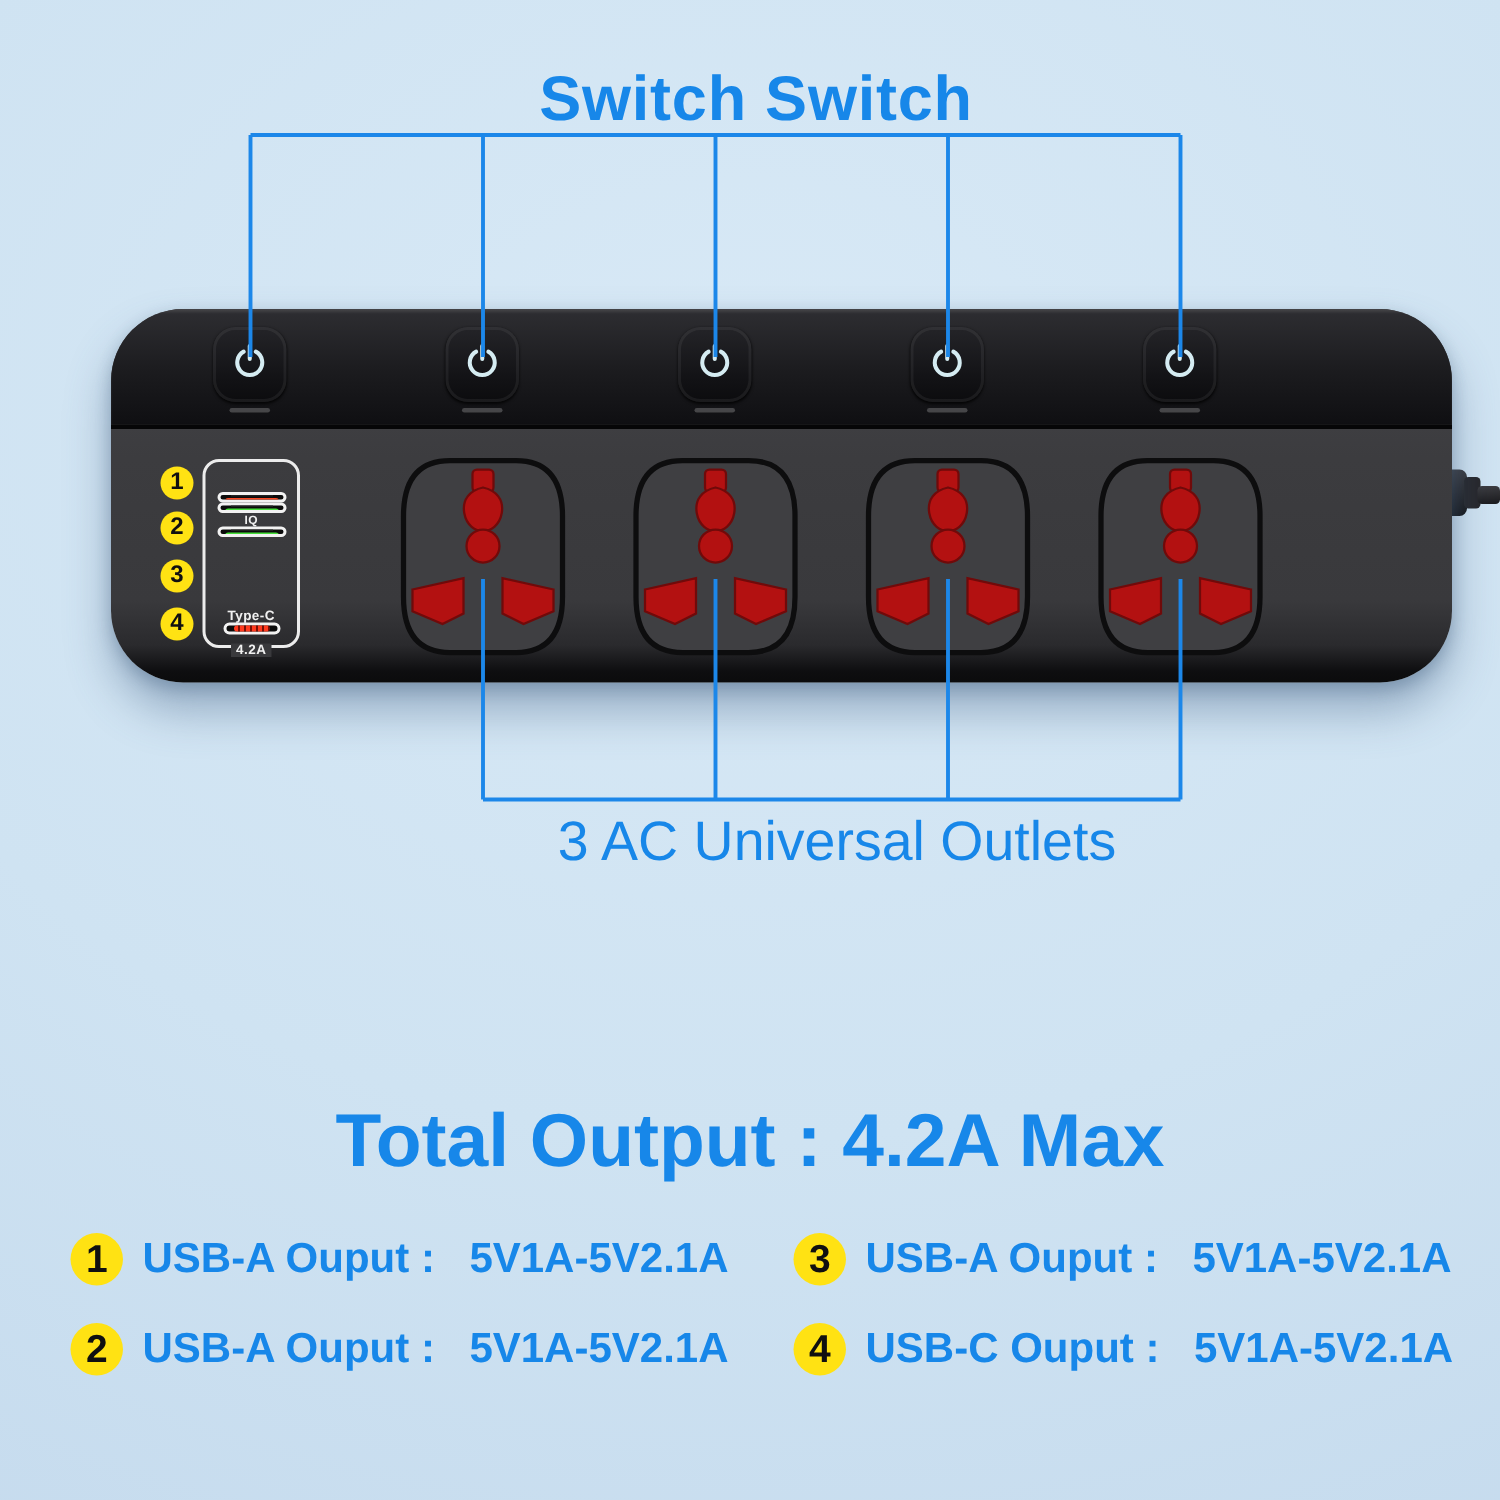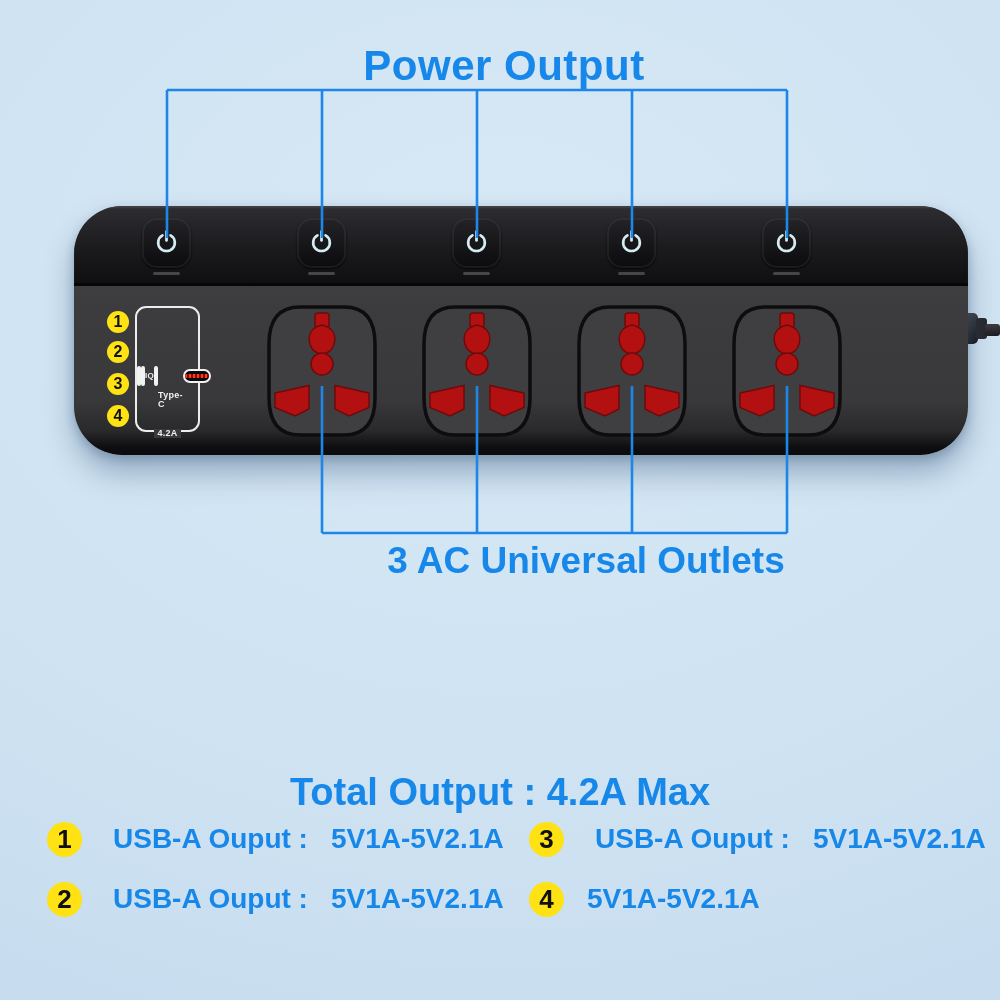--- a/index.html
+++ b/index.html
@@ -7,26 +7,26 @@
     position:relative;width:1000px;height:1000px;overflow:hidden;
     font-family:"Liberation Sans","DejaVu Sans",sans-serif;
     background:radial-gradient(130% 100% at 50% 28%, #d8e9f6 0%, #cfe3f2 48%, #c2d8ec 100%);
   }
   
   .callout-title{
     position:absolute;top:42px;left:504px;transform:translateX(-50%);
     font-size:42px;font-weight:bold;color:#1787e9;white-space:nowrap;letter-spacing:.5px;
   }
   .ac-label{
-    position:absolute;top:540px;left:586px;transform:translateX(-50%);
-    font-size:37px;font-weight:bold;color:#1787e9;white-space:nowrap;
+    position:absolute;top:540px;left:558px;transform:translateX(-50%);
+    font-size:37px;font-weight:normal;color:#1787e9;white-space:nowrap;
   }
   .total-output{
     position:absolute;top:731px;left:500px;transform:translateX(-50%);
-    font-size:38px;font-weight:bold;color:#1787e9;white-space:nowrap;margin-top:40px;
+    font-size:50px;font-weight:bold;color:#1787e9;white-space:nowrap;
   }
   
   .overlay{position:absolute;left:0;top:0;z-index:5;pointer-events:none;}
   
   .strip{
     position:absolute;left:74px;top:206px;width:894px;height:249px;
     border-radius:48px;z-index:1;
     background:linear-gradient(180deg,#454549 0%,#3c3c3f 40%,#39393c 78%,#2a2a2d 90%,#0e0e10 97%,#0b0b0c 100%);
     box-shadow:0 18px 30px rgba(70,100,135,.45), 0 4px 10px rgba(50,80,110,.3);
     overflow:hidden;
@@ -45,21 +45,21 @@
   }
   .switch::after{
     content:"";position:absolute;bottom:-7px;left:22%;width:56%;height:3px;
     border-radius:2px;background:rgba(255,255,255,.22);
   }
   .sw1{left:68px;}.sw2{left:223px;}.sw3{left:378px;}.sw4{left:533px;}.sw5{left:688px;}
   
   .usb-panel{
     position:absolute;left:61px;top:100px;width:65px;height:126px;
     border:2.5px solid #ececec;border-radius:11px;box-sizing:border-box;
-    display:flex;flex-direction:row;align-items:center;justify-content:space-between;
+    display:flex;flex-direction:column;align-items:center;justify-content:space-between;
     padding:20px 0 7px 0;
   }
   .port-a{
     width:46px;height:20px;border:2px solid #f2f2f2;border-radius:4px;
     background:#0b0b0b;position:relative;overflow:hidden;box-sizing:border-box;
   }
   .port-a .tongue{position:absolute;left:3px;right:3px;top:2px;height:9px;border-radius:2px;}
   .port-a.red .tongue{background:linear-gradient(180deg,#ff4a24,#c01303);}
   .port-a.green .tongue{background:linear-gradient(180deg,#4ae23e,#0fae0c);}
   .port-a::after{content:"";position:absolute;left:7px;right:7px;bottom:2px;height:3px;background:#202020;}
@@ -94,33 +94,33 @@
   .cs3{left:985px;top:324px;width:15px;height:12px;border-radius:3px;background:linear-gradient(180deg,#3c3c40,#1b1b1e);}
   
   .spec-row{
     position:absolute;display:flex;align-items:center;height:36px;z-index:4;
     font-size:28px;font-weight:bold;color:#1787e9;white-space:nowrap;
   }
   .spec-row .badge{
     width:35px;height:35px;border-radius:50%;background:#ffe213;color:#101010;
     font-size:26px;display:flex;align-items:center;justify-content:center;flex:none;
   }
-  .spec-row .lbl{margin-left:31px;}
+  .spec-row .lbl{margin-left:13px;}
   .spec-row .val{margin-left:23px;}
   .sr1{left:47px;top:821px;}
   .sr2{left:47px;top:881px;}
   .sr3{left:529px;top:821px;}
   .sr4{left:529px;top:881px;}
 </style>
 </head>
 <body>
 
 <div class="page">
 
-  <div class="callout-title">Power Output</div>
+  <div class="callout-title">Switch Switch</div>
 
   <div class="strip">
     <div class="strip-band"></div>
 
     <div class="switch sw1">
       <span><svg width="27" height="27" viewBox="0 0 24 24" fill="none">
             <path d="M12 3.2 V11" stroke="#d5ecf2" stroke-width="2.4" stroke-linecap="round"></path>
             <path d="M8.4 6.6 A7.4 7.4 0 1 0 15.6 6.6" stroke="#d5ecf2" stroke-width="2.4" stroke-linecap="round"></path>
           </svg></span>
     </div>
@@ -250,16 +250,17 @@
     <span class="lbl">USB-A Ouput :</span>
     <span class="val">5V1A-5V2.1A</span>
   </div>
   <div class="spec-row sr3">
     <span class="badge">3</span>
     <span class="lbl">USB-A Ouput :</span>
     <span class="val">5V1A-5V2.1A</span>
   </div>
   <div class="spec-row sr4">
     <span class="badge">4</span>
+    <span class="lbl">USB-C Ouput :</span>
     <span class="val">5V1A-5V2.1A</span>
   </div>
 
 </div>
 
 </body></html>

